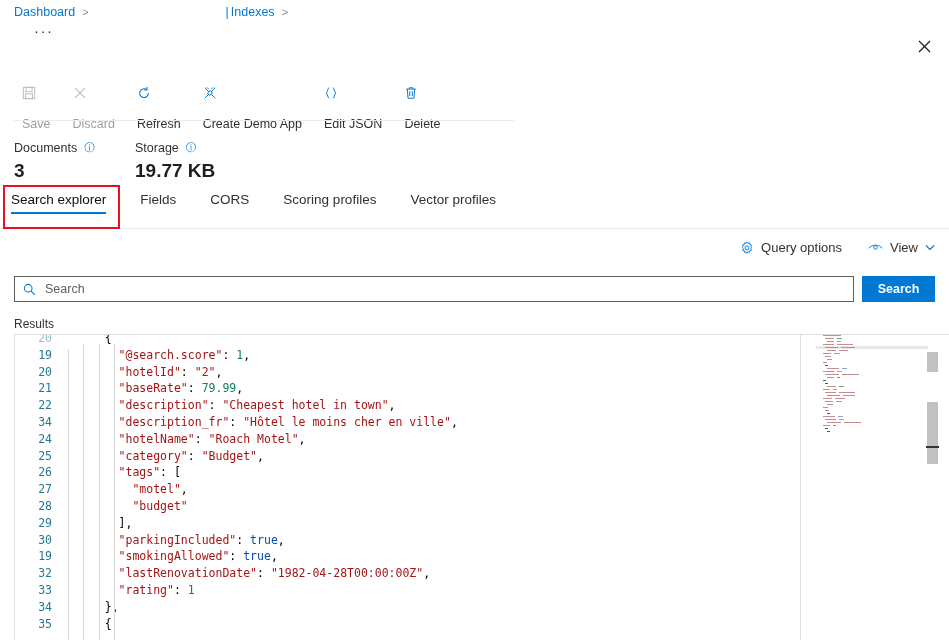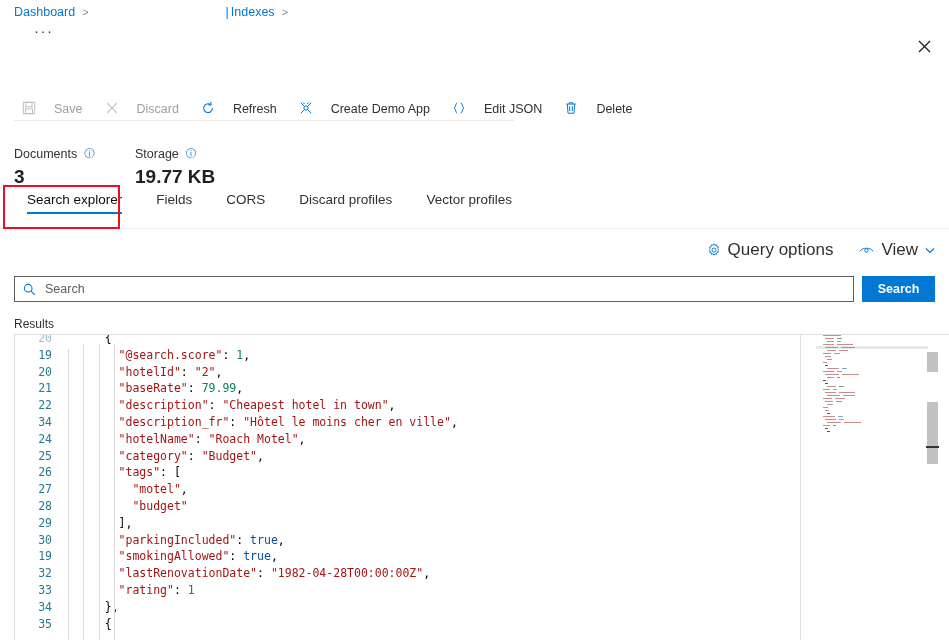--- a/index.html
+++ b/index.html
@@ -43,45 +43,46 @@
     display: flex; align-items: center; justify-content: center;
     color: #201f1e;
   }
 
   
   .cmdbar {
     position: absolute; top: 92px; left: 14px; right: 0;
     height: 32px; display: flex; align-items: center;
   }
   .cmd {
-    display: flex; align-items: flex-end; gap: 17px;
+    display: flex; align-items: flex-start; gap: 17px;
     padding: 3px 8px; margin-right: 6px;
     font-size: 12.5px; color: #323130; cursor: pointer;
     white-space: nowrap;
+    flex-direction: column;
   }
   .cmd.disabled { color: #a19f9d; cursor: default; }
   .cmd .gly { display: flex; align-items: center; width: 15px; height: 15px; color: #0078d4; }
   .cmd.disabled .gly { color: #bdbdbd; }
   .cmdbar-sep {
     position: absolute; top: 120px; left: 14px; width: 500px;
     height: 1px; background: #edebe9;
   }
 
   
-  .stats { position: absolute; top: 147px; left: 14px; display: flex; }
+  .stats { position: absolute; top: 141px; left: 14px; display: flex; }
   .stat { margin-right: 0; }
   .stat:first-child { width: 121px; }
   .stat-head { display: flex; align-items: center; gap: 7px; }
   .stat-label { font-size: 12.5px; color: #323130; }
   .info-ico { color: #0078d4; font-size: 10.5px; }
   .stat-value { font-size: 19px; font-weight: 600; color: #201f1e; margin-top: 5px; }
 
   
   .tabs {
-    position: absolute; top: 192px; left: 27px; right: 0;
+    position: absolute; top: 192px; left: 11px; right: 0;
     display: flex; align-items: flex-start;
   }
   .tab {
     font-size: 13.5px; color: #323130; cursor: pointer;
     padding-bottom: 7px; margin-right: 34px; position: relative;
     white-space: nowrap;
   }
   .tab.active { color: #0f0f0f; }
   .tab.active::after {
     content: ""; position: absolute; left: 0; right: 0; bottom: 0;
@@ -97,21 +98,21 @@
     border: 2.5px solid #e81123; pointer-events: none;
   }
 
   
   .qrow {
     position: absolute; top: 240px; right: 14px;
     display: flex; align-items: center; gap: 26px;
   }
   .qitem {
     display: flex; align-items: center; gap: 7px;
-    font-size: 17px; color: #323130; cursor: pointer;
+    font-size: 13px; color: #323130; cursor: pointer;
   }
   .qitem .gly { color: #0078d4; display: flex; align-items: center; }
 
   
   .searchrow {
     position: absolute; top: 276px; left: 14px; right: 14px;
     display: flex; align-items: stretch; gap: 8px;
   }
   .search-field {
     flex: 1; height: 26px; border: 1px solid #605e5c; background: #fff;
@@ -296,21 +297,21 @@
       <span class="info-ico">ⓘ</span>
     </div>
     <div class="stat-value">19.77 KB</div>
   </div>
 </div>
 
 <div class="tabs">
   <div class="tab active">Search explorer</div>
   <div class="tab">Fields</div>
   <div class="tab">CORS</div>
-  <div class="tab">Discard profiles</div>
+  <div class="tab">Scoring profiles</div>
   <div class="tab">Vector profiles</div>
 </div>
 <div class="tabs-underline"></div>
 <div class="redbox"></div>
 
 <div class="qrow">
   <div class="qitem">
     <span class="gly">
       <svg width="14" height="14" viewBox="0 0 16 16" fill="none" stroke="currentColor" stroke-width="1.05">
         <circle cx="8" cy="8" r="2.3"></circle>

